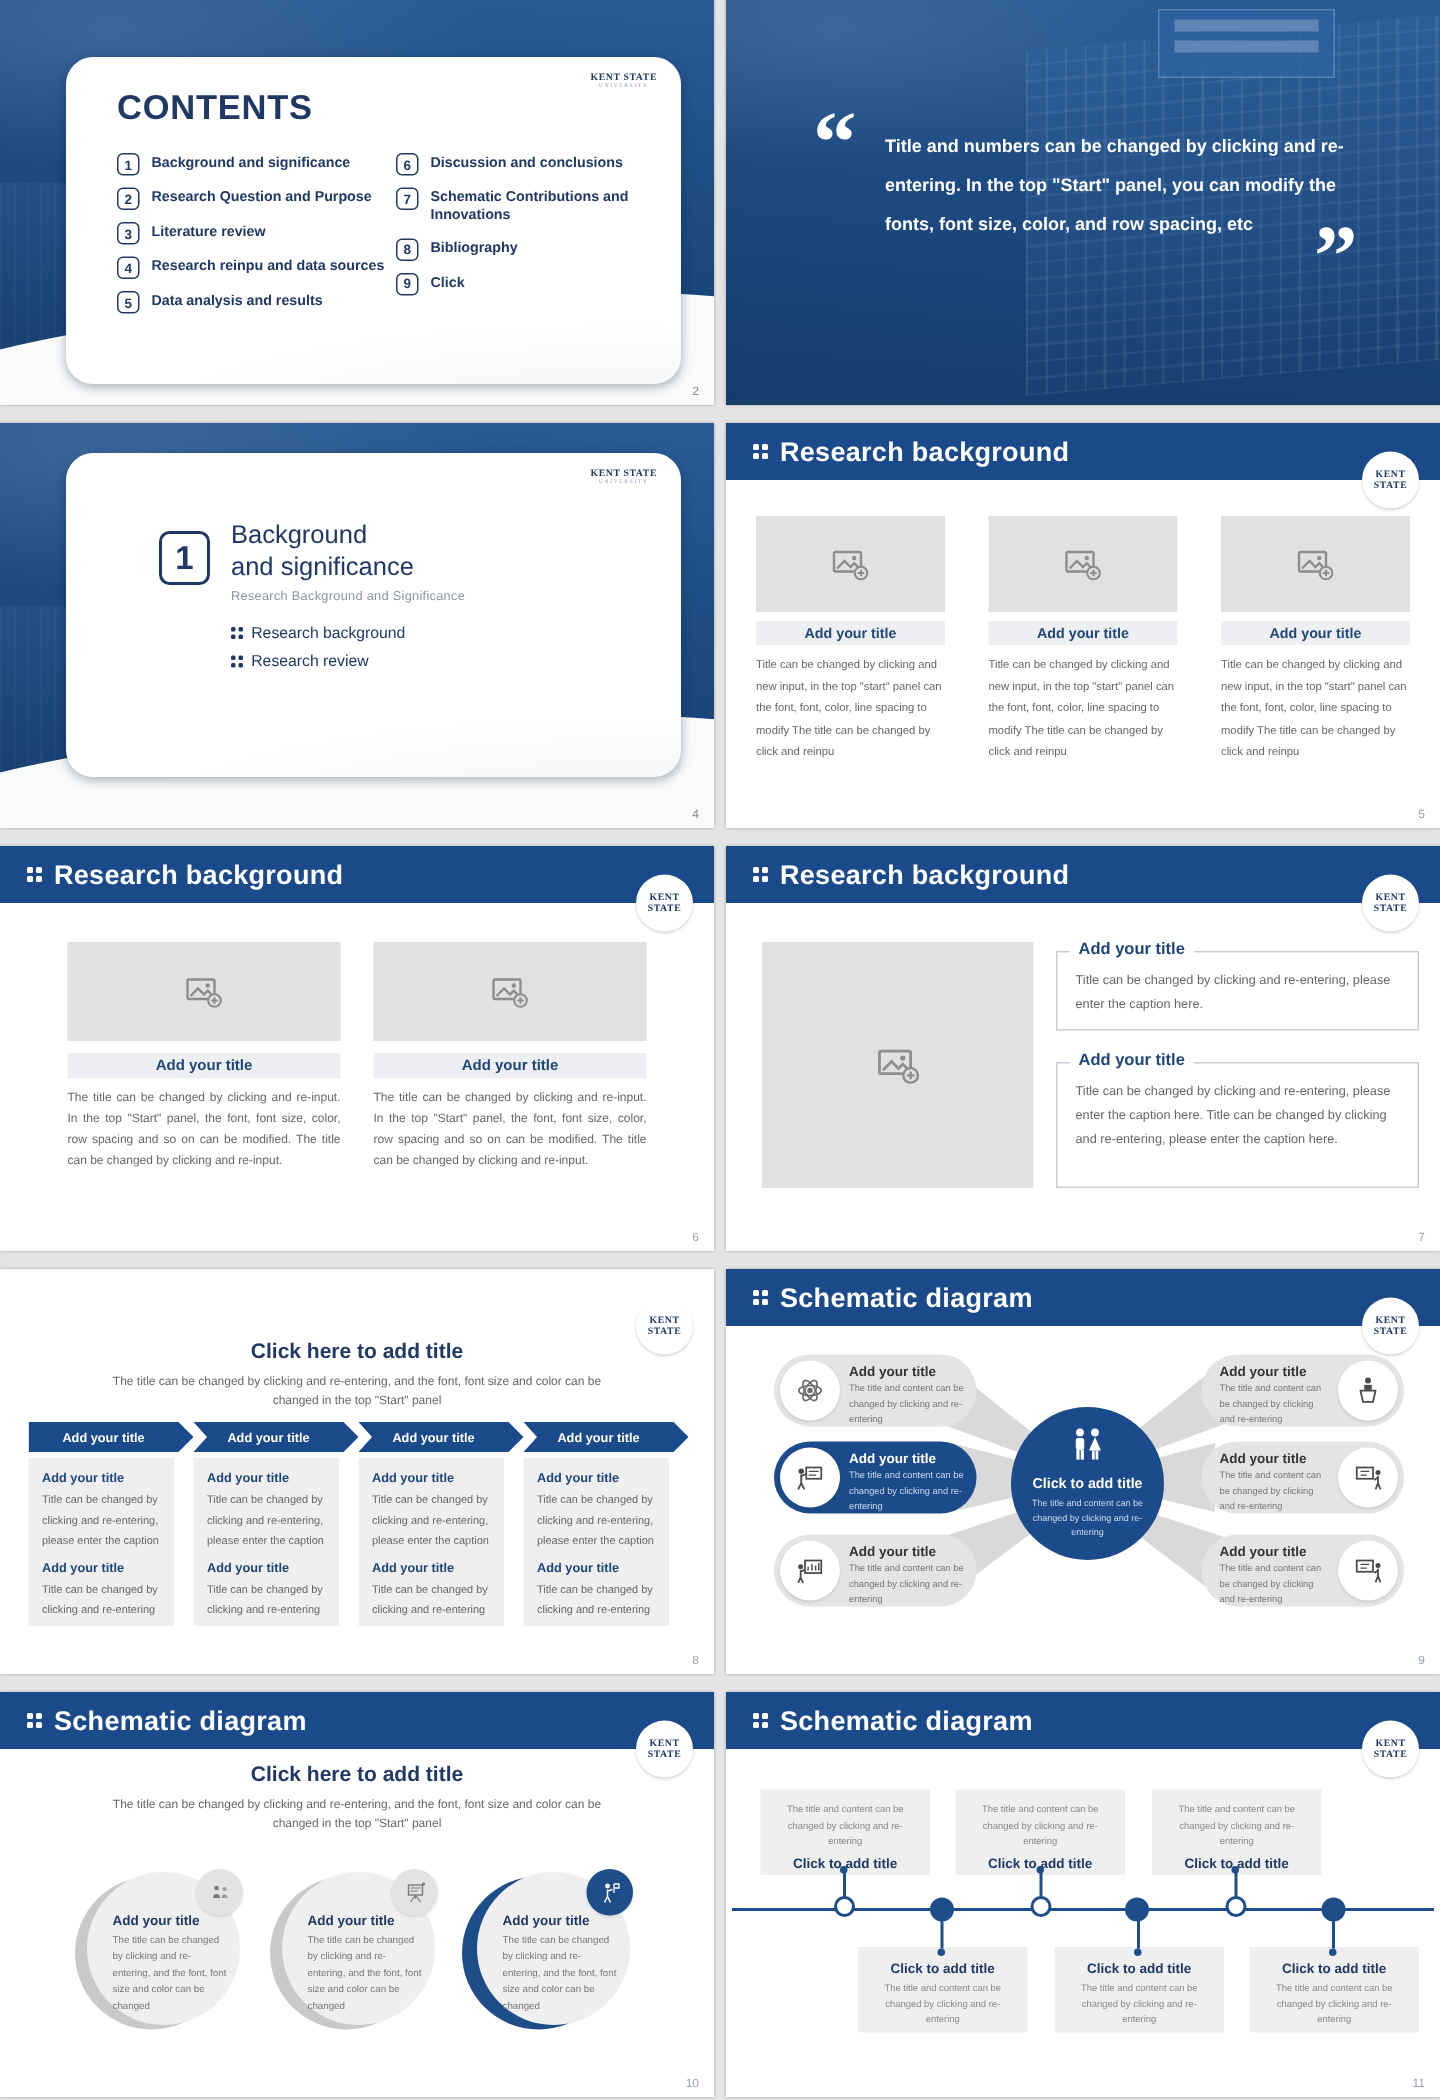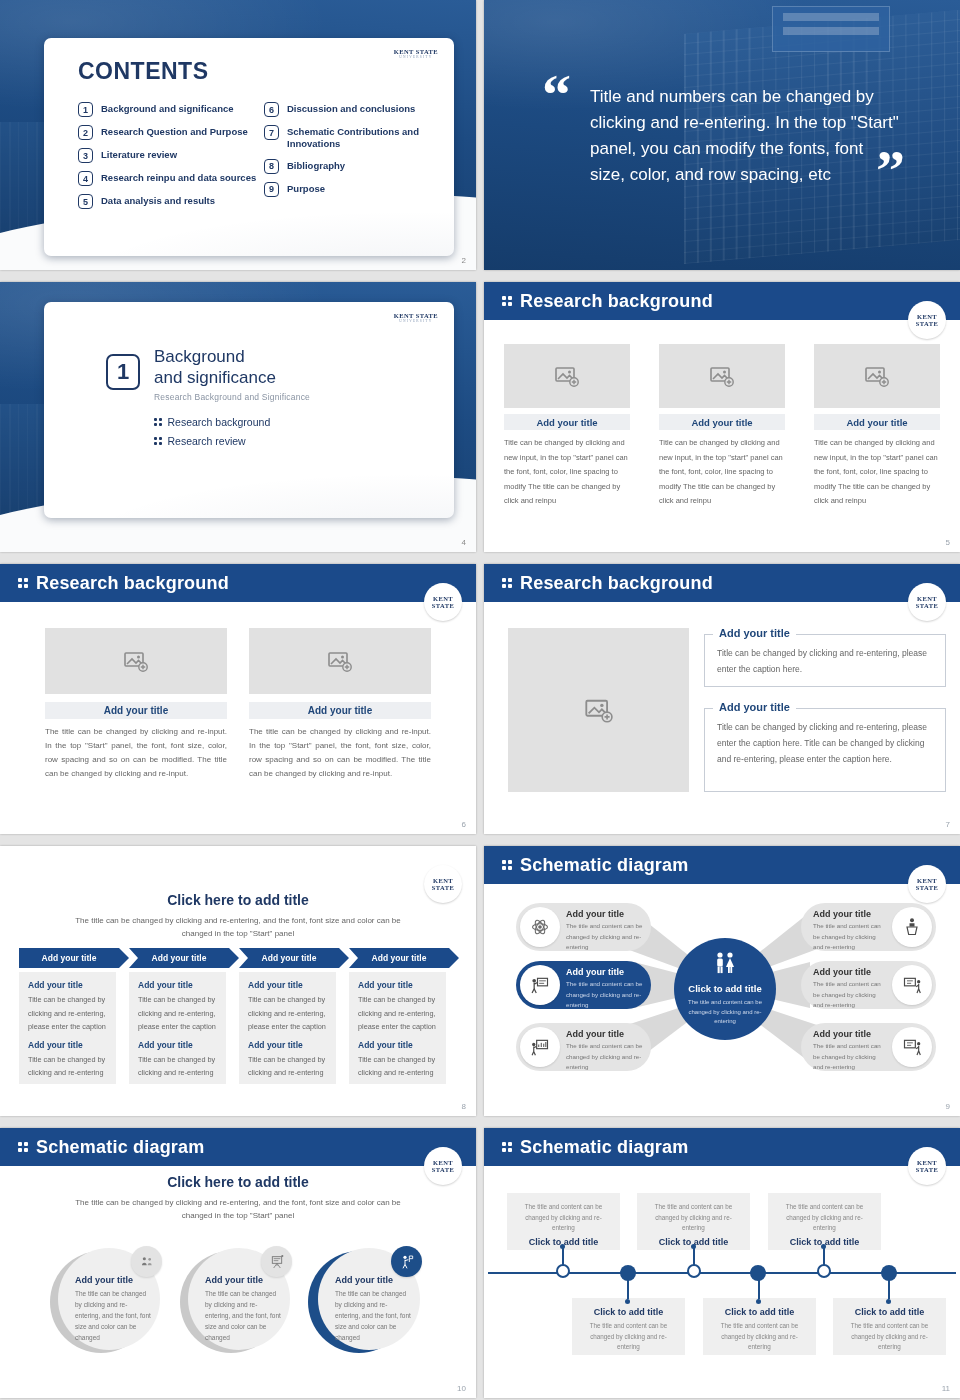--- a/index.html
+++ b/index.html
@@ -29,39 +29,39 @@
     background:
       repeating-linear-gradient(90deg, rgba(255,255,255,.10) 0 1.5px, transparent 1.5px 13px),
       repeating-linear-gradient(0deg, rgba(255,255,255,.07) 0 1.5px, transparent 1.5px 11px),
       linear-gradient(180deg,#2f6099 0%,#234f84 60%,#1a4271 100%)}
   .bldg2{position:absolute;left:0;bottom:0;width:45%;height:55%;opacity:.5;
     background:repeating-linear-gradient(90deg, rgba(255,255,255,.06) 0 1.5px, transparent 1.5px 9px),
     linear-gradient(180deg,rgba(46,94,148,.8),rgba(22,60,106,.9))}
   .sign{position:absolute;right:70px;top:6px;width:118px;height:46px;background:#2e62a0;border:1px solid rgba(255,255,255,.25);opacity:.85}
   .sign i{display:block;height:8px;margin:6px 10px;background:rgba(255,255,255,.28)}
   .wave{position:absolute;left:-30%;bottom:-88px;width:165%;height:160px;background:#fafbfc;border-radius:50%;transform:rotate(-4deg);z-index:1}
-  .card{position:absolute;background:#fff;border-radius:7px;z-index:2;box-shadow:0 2px 8px rgba(10,30,60,.35)}
+  .card{position:absolute;background:#fff;border-radius:18px;z-index:2;box-shadow:0 2px 8px rgba(10,30,60,.35)}
   .card::after{content:"";position:absolute;left:0;right:0;bottom:0;height:42%;border-radius:0 0 7px 7px;
     background:radial-gradient(130% 120% at 90% 125%, rgba(31,56,100,.06), transparent 62%)}
   .card .logo-top{position:absolute;top:10px;right:16px}
 
   
   .s1 .card{left:44px;top:38px;right:22px;bottom:14px}
   .s1 h1{position:absolute;left:34px;top:20px;font-size:23px;letter-spacing:.5px;color:#1f3864}
   .toc{position:absolute;left:34px;top:64px;right:16px;display:grid;grid-template-columns:180px 1fr;column-gap:6px;z-index:2}
   .toc-col{display:flex;flex-direction:column;gap:8px}
   .toc-row{display:flex;gap:8px;align-items:flex-start}
   .nbadge{flex:0 0 auto;width:15px;height:15px;border:1.5px solid #1f3864;border-radius:4px;color:#1f3864;font-size:9px;font-weight:bold;display:flex;align-items:center;justify-content:center}
   .toc-row .lbl{font-size:9.5px;font-weight:bold;color:#1f3864;line-height:1.3;padding-top:1px}
 
   
   .qmark{position:absolute;font-family:"Liberation Serif",serif;font-weight:bold;color:#fff;font-size:58px;line-height:1;z-index:2}
   .qopen{left:58px;top:66px}
   .qclose{left:392px;top:142px}
-  .qtext{position:absolute;left:106px;top:84px;width:312px;color:#fff;font-size:17px;font-weight:normal;line-height:26px;z-index:2}
+  .qtext{position:absolute;left:106px;top:84px;width:312px;color:#fff;font-size:12px;font-weight:bold;line-height:26px;z-index:2}
 
   
   .s3 .card{left:44px;top:20px;right:22px;bottom:34px}
   .secnum{position:absolute;left:62px;top:52px;width:34px;height:36px;border:2px solid #1f3864;border-radius:7px;display:flex;align-items:center;justify-content:center;font-size:22px;font-weight:bold;color:#1f3864;z-index:2}
   .sectitle{position:absolute;left:110px;top:44px;font-size:17px;font-weight:normal;color:#1f3864;line-height:1.25;z-index:2}
   .secsub{position:absolute;left:110px;top:90px;font-size:8.5px;color:#8a94a3;letter-spacing:.2px;z-index:2}
   .secbul{position:absolute;left:110px;top:114px;display:flex;flex-direction:column;gap:7px;z-index:2}
   .secbul .row{display:flex;align-items:center}
   .secbul .row span{font-size:10.5px;color:#1f3864}
 
@@ -255,21 +255,21 @@
           <div class="toc-row">
               <span class="nbadge">7</span>
               <span class="lbl">Schematic Contributions and Innovations</span>
             </div>
           <div class="toc-row">
               <span class="nbadge">8</span>
               <span class="lbl">Bibliography</span>
             </div>
           <div class="toc-row">
               <span class="nbadge">9</span>
-              <span class="lbl">Purpose</span>
+              <span class="lbl">Click</span>
             </div>
         </div>
       </div>
     </div>
     <span class="pageno" style="color:#8a8a8a">2</span>
   </div>
 
   <div class="slide photo">
     <div class="bldg"></div>
     <div class="sign">

